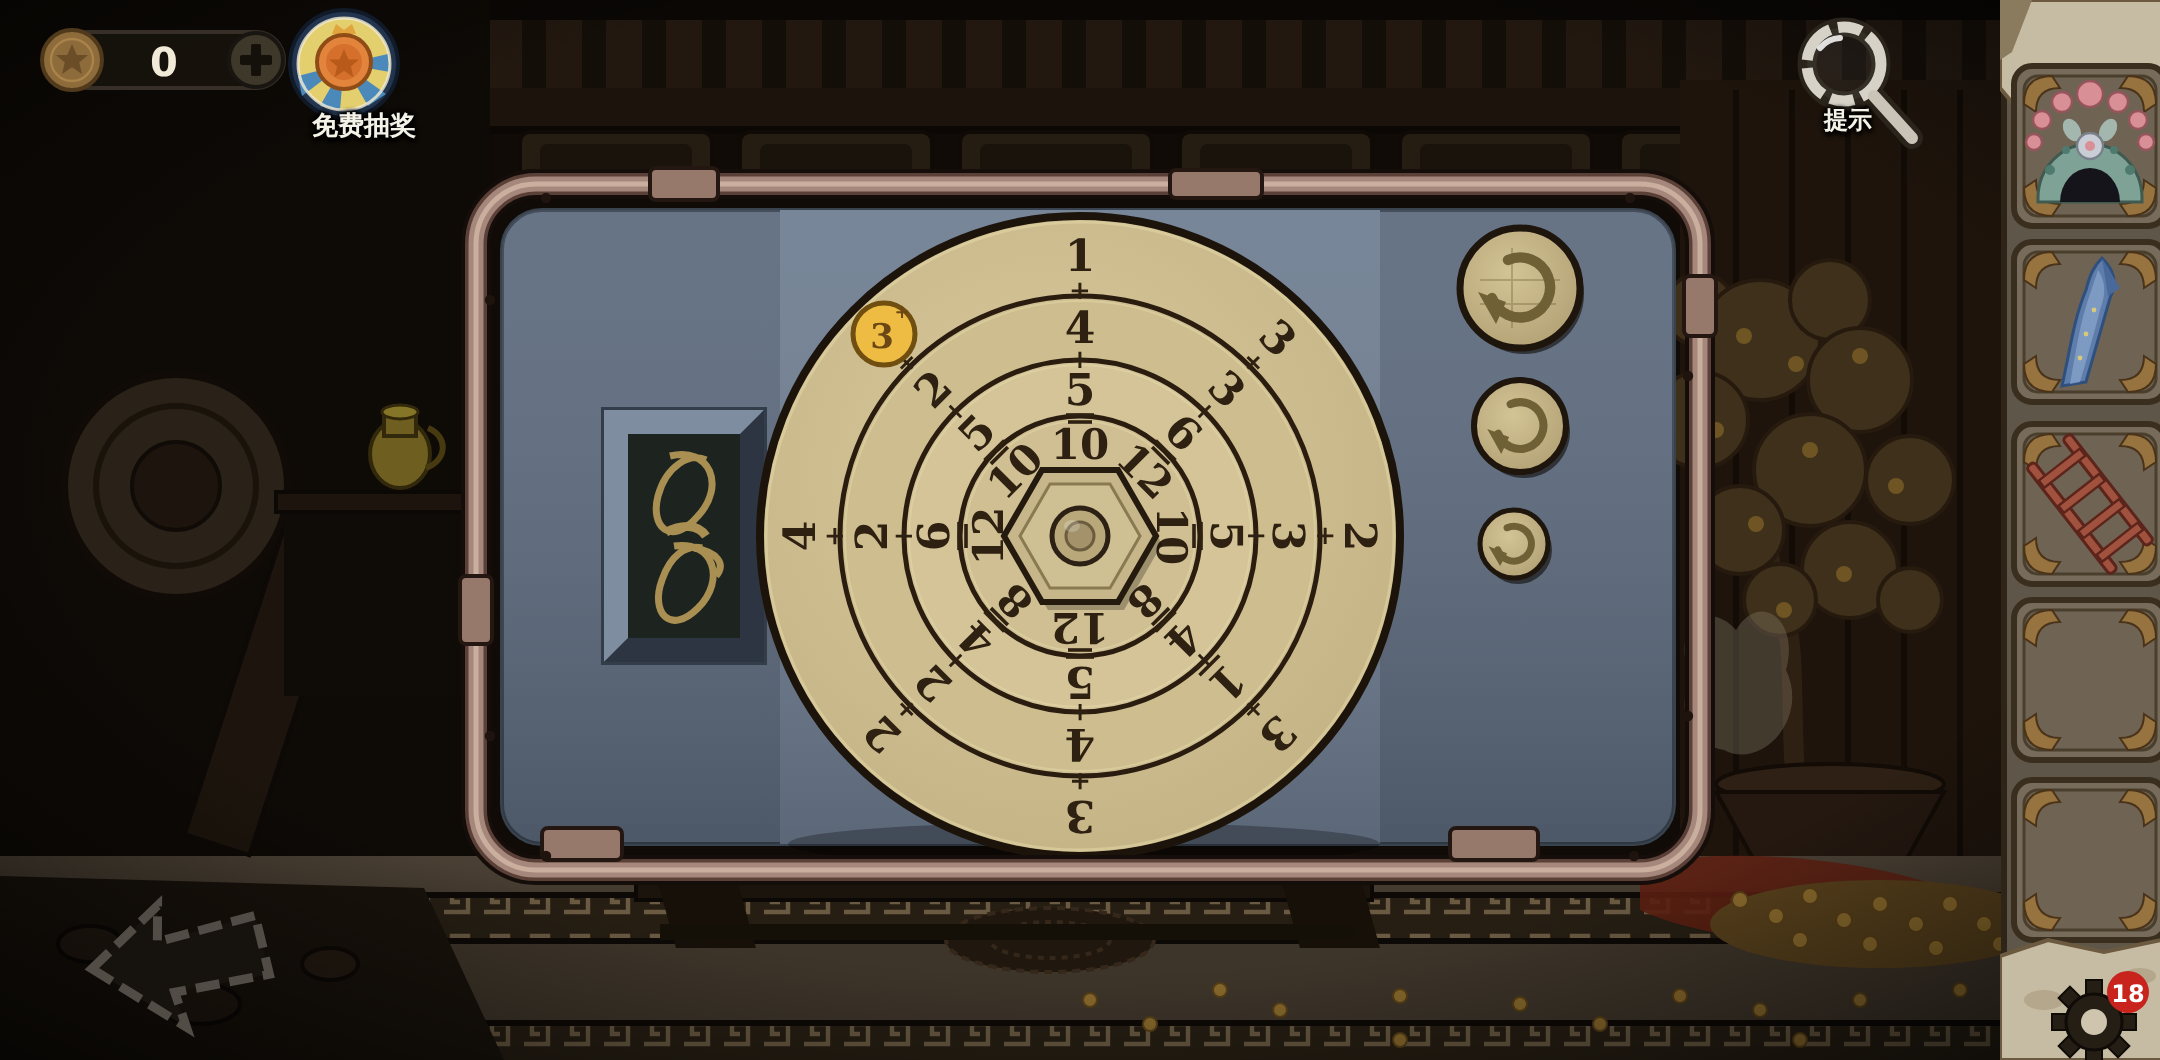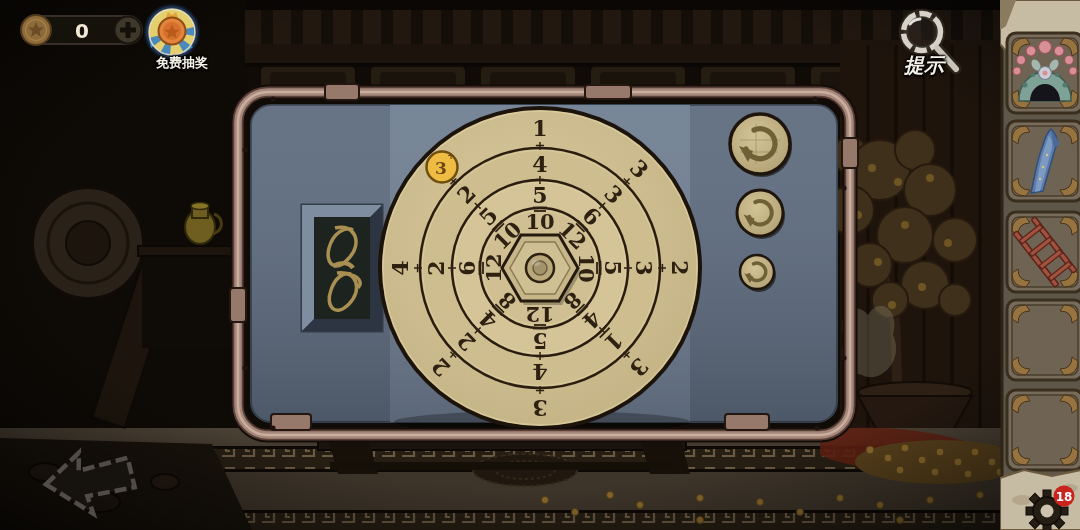--- a/index.html
+++ b/index.html
@@ -444,21 +444,21 @@
   </div>
 
   <div class="layer" style="left:882px;top:2px;width:110px;height:78px;">
     <svg width="110" height="78">
       <circle cx="40" cy="30" r="18.5" fill="none" stroke="#2a241c" stroke-width="9.5"></circle>
       <line x1="55" y1="46" x2="74" y2="67" stroke="#2a241c" stroke-width="11" stroke-linecap="round"></line>
       <circle cx="40" cy="30" r="18.5" fill="rgba(255,255,255,0.05)" stroke="#d6d2c8" stroke-width="5.5" stroke-dasharray="20 4 12 4 16 4"></circle>
       <line x1="55" y1="46" x2="74" y2="67" stroke="#cac4b8" stroke-width="6" stroke-linecap="round"></line>
       <path d="M28 22 A 14 14 0 0 1 38 17" fill="none" stroke="#ffffff" stroke-width="3" stroke-linecap="round" opacity="0.85"></path>
     </svg>
-    <div class="hud-label" style="left:6px;top:50px;width:72px;text-align:center;font-size:20px;font-style:italic;">提示</div>
+    <div class="hud-label" style="left:6px;top:50px;width:72px;text-align:center;font-size:12px;">提示</div>
   </div>
 
   <div class="layer" style="left:1000px;top:0;width:90px;height:402px;">
     <svg width="90" height="530">
       <defs>
         <g id="item-opera-headdress">
           <g fill="#d98f96" stroke="#96545c" stroke-width="1.2">
             <circle cx="0" cy="-26" r="6.5"></circle>
               <circle cx="-14" cy="-22" r="5"></circle>
               <circle cx="14" cy="-22" r="5"></circle>

